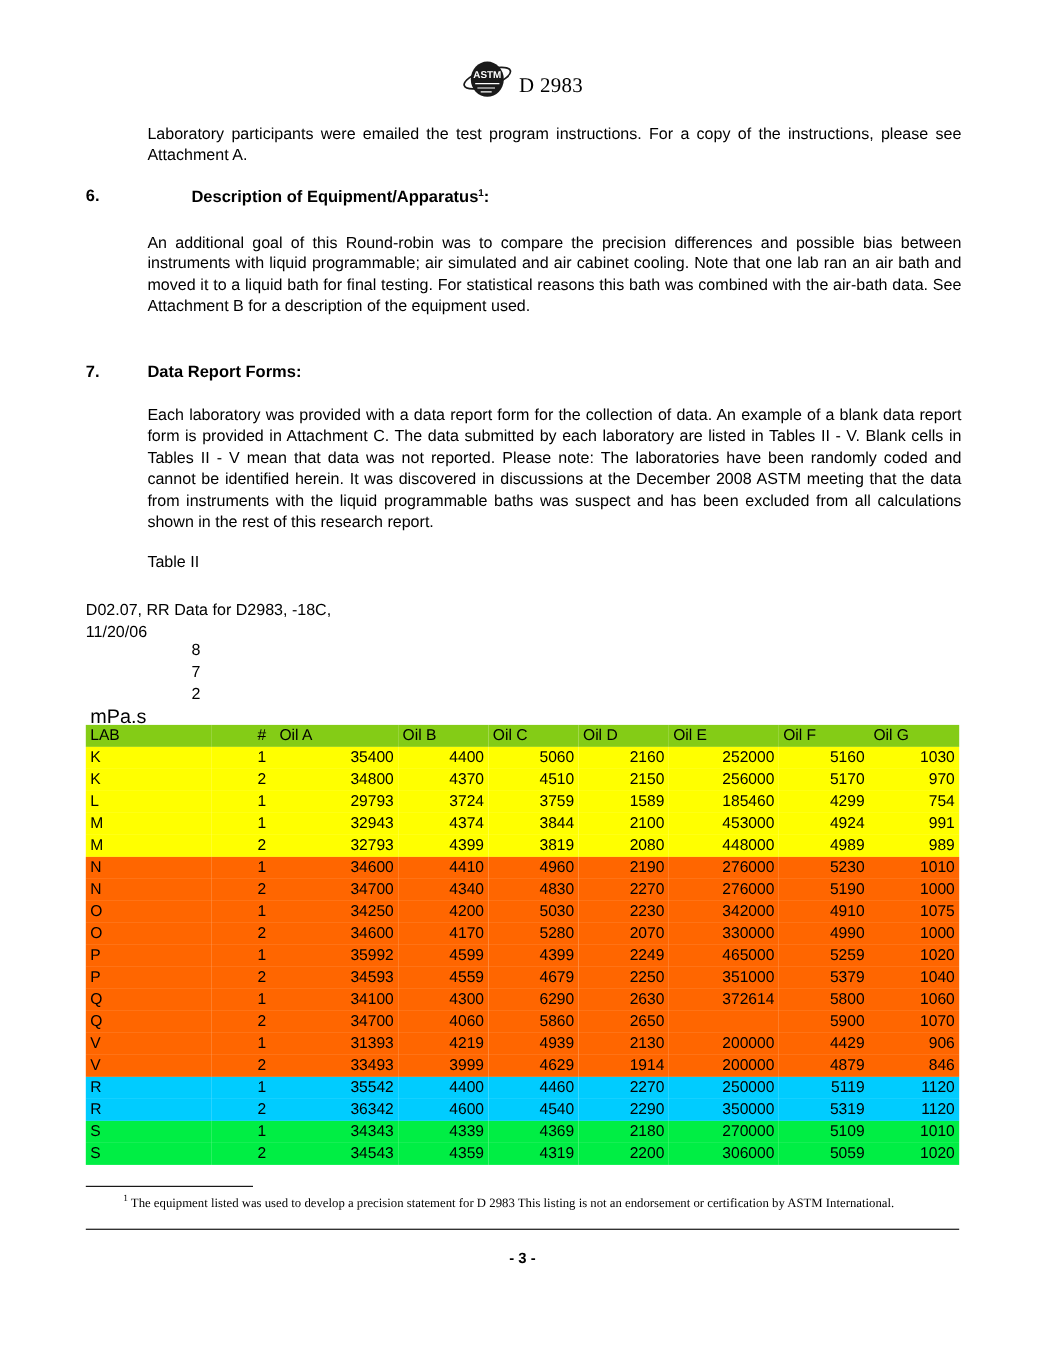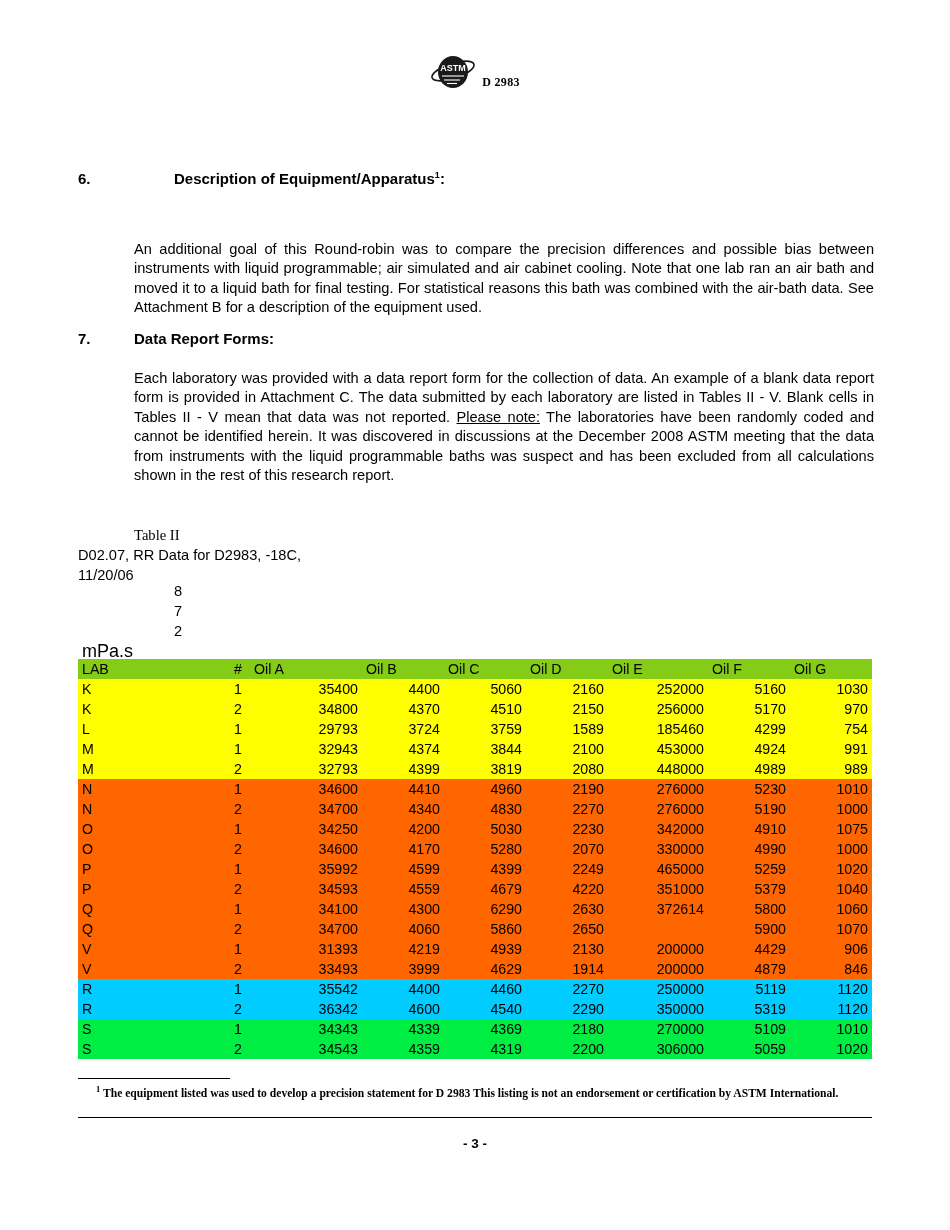--- a/index.html
+++ b/index.html
@@ -38,22 +38,22 @@
     align-items: flex-end;
     gap: 6px;
   }
   .astm-logo {
     width: 46px;
     height: 40px;
     display: block;
   }
   .doc-designation {
     font-family: "Liberation Serif", serif;
-    font-weight: bold;
-    font-size: 12px;
+    font-weight: normal;
+    font-size: 19px;
     letter-spacing: 0.3px;
     padding-bottom: 2px;
   }
 
   
   .body-col {
     position: absolute;
     left: 134px;
     width: 740px;
   }
@@ -75,21 +75,21 @@
     position: absolute;
     left: 78px;
     font-weight: bold;
     font-size: 15px;
   }
   sup.fn {
     font-size: 9px;
     vertical-align: super;
     font-weight: bold;
   }
-  .u { text-decoration: underline; }
+  .u { }
 
   
   .tbl-caption {
     position: absolute;
     font-size: 14.6px;
     font-family: "Liberation Sans", sans-serif;
     line-height: 1.28;
     white-space: pre;
   }
 
@@ -155,27 +155,26 @@
   .fn-rule {
     position: absolute;
     left: 78px;
     top: 1078px;
     width: 152px;
     height: 0;
     border-top: 1px solid #000000;
   }
   .footnote {
     position: absolute;
-    left: 78px;
+    left: 94px;
     top: 1084px;
     width: 800px;
     font-family: "Liberation Serif", serif;
     font-size: 11.6px;
     line-height: 1.38;
-    font-weight: bold;
   }
   .footnote .marker {
     font-size: 8.5px;
     vertical-align: super;
   }
   .footnote .indent { display: inline-block; width: 18px; }
   .footer-rule {
     position: absolute;
     left: 78px;
     top: 1117px;
@@ -208,40 +207,43 @@
           <text x="23" y="19" font-family="Liberation Sans, sans-serif" font-size="9" font-weight="bold" fill="#ffffff" text-anchor="middle">ASTM</text>
           <path d="M12 24 h22" stroke="#ffffff" stroke-width="1.1"></path>
           <path d="M14 28 h16" stroke="#ffffff" stroke-width="1.1"></path>
           <path d="M17 31.5 h10" stroke="#ffffff" stroke-width="1.1"></path>
         </svg>
       </span>
       <span class="doc-designation">D 2983</span>
     </span>
   </div>
 
+  <div class="body-col" style="top:113px;">
+    <p class="para">Laboratory participants were emailed the test program instructions.   For a copy of the instructions, please see Attachment A.</p>
+  </div>
 
   <div class="section-num" style="top:170px;">6.</div>
   <div class="section-head" style="left:134px; top:170px;margin-left:40px;">
     <span>Description of Equipment/Apparatus</span><sup class="fn">1</sup><span>:</span>
   </div>
 
-  <div class="body-col" style="top:212px;margin-top:28px;">
+  <div class="body-col" style="top:212px;">
     <p class="para">An additional goal of this Round-robin was to compare the precision differences and possible bias between instruments with liquid programmable; air simulated and air cabinet cooling.  Note that one lab ran an air bath and moved it to a liquid bath for final testing.  For statistical reasons this bath was combined with the air-bath data.  See Attachment B for a description of the equipment used.</p>
   </div>
 
   <div class="section-num" style="top:330px;">7.</div>
   <div class="section-head" style="left:134px; top:330px;">
     <span>Data Report Forms</span><span>:</span>
   </div>
 
   <div class="body-col" style="top:369px;">
     <p class="para"><span>Each laboratory was provided with a data report form for the collection of data. An example of a blank data report form is provided in Attachment C.  The data submitted by each laboratory are listed in Tables II - V.  Blank cells in Tables II - V mean that data was not reported.  </span><span class="u">Please note:</span><span> The laboratories have been randomly coded and cannot be identified herein.   It was discovered in discussions at the December 2008 ASTM meeting that the data from instruments with the liquid programmable baths was suspect and has been excluded from all calculations shown in the rest of this research report.</span></p>
   </div>
 
-  <div class="tbl-caption" style="left:134px; top:526px;font-family:Liberation Serif, serif;">Table II</div>
+  <div class="tbl-caption" style="left:134px; top:502px;">Table II</div>
   <div class="tbl-caption" style="left:78px; top:546px;text-align:center;">D02.07, RR Data for D2983, -18C,</div>
   <div class="tbl-caption" style="left:78px; top:566px;text-align:right;">11/20/06</div>
 
   <div class="stack-nums">
     <div>8</div>
     <div>7</div>
     <div>2</div>
   </div>
 
   <div class="unit-label">mPa.s</div>
@@ -370,21 +372,21 @@
           <td class="col-oilE cell-num">465000</td>
           <td class="col-oil cell-num">5259</td>
           <td class="col-oil cell-num">1020</td>
         </tr>
         <tr class="band-orange">
           <td class="col-lab cell-lab">P</td>
           <td class="col-rep cell-rep">2</td>
           <td class="col-oilA cell-num">34593</td>
           <td class="col-oil cell-num">4559</td>
           <td class="col-oil cell-num">4679</td>
-          <td class="col-oil cell-num">4220</td>
+          <td class="col-oil cell-num">2250</td>
           <td class="col-oilE cell-num">351000</td>
           <td class="col-oil cell-num">5379</td>
           <td class="col-oil cell-num">1040</td>
         </tr>
         <tr class="band-orange">
           <td class="col-lab cell-lab">Q</td>
           <td class="col-rep cell-rep">1</td>
           <td class="col-oilA cell-num">34100</td>
           <td class="col-oil cell-num">4300</td>
           <td class="col-oil cell-num">6290</td>

